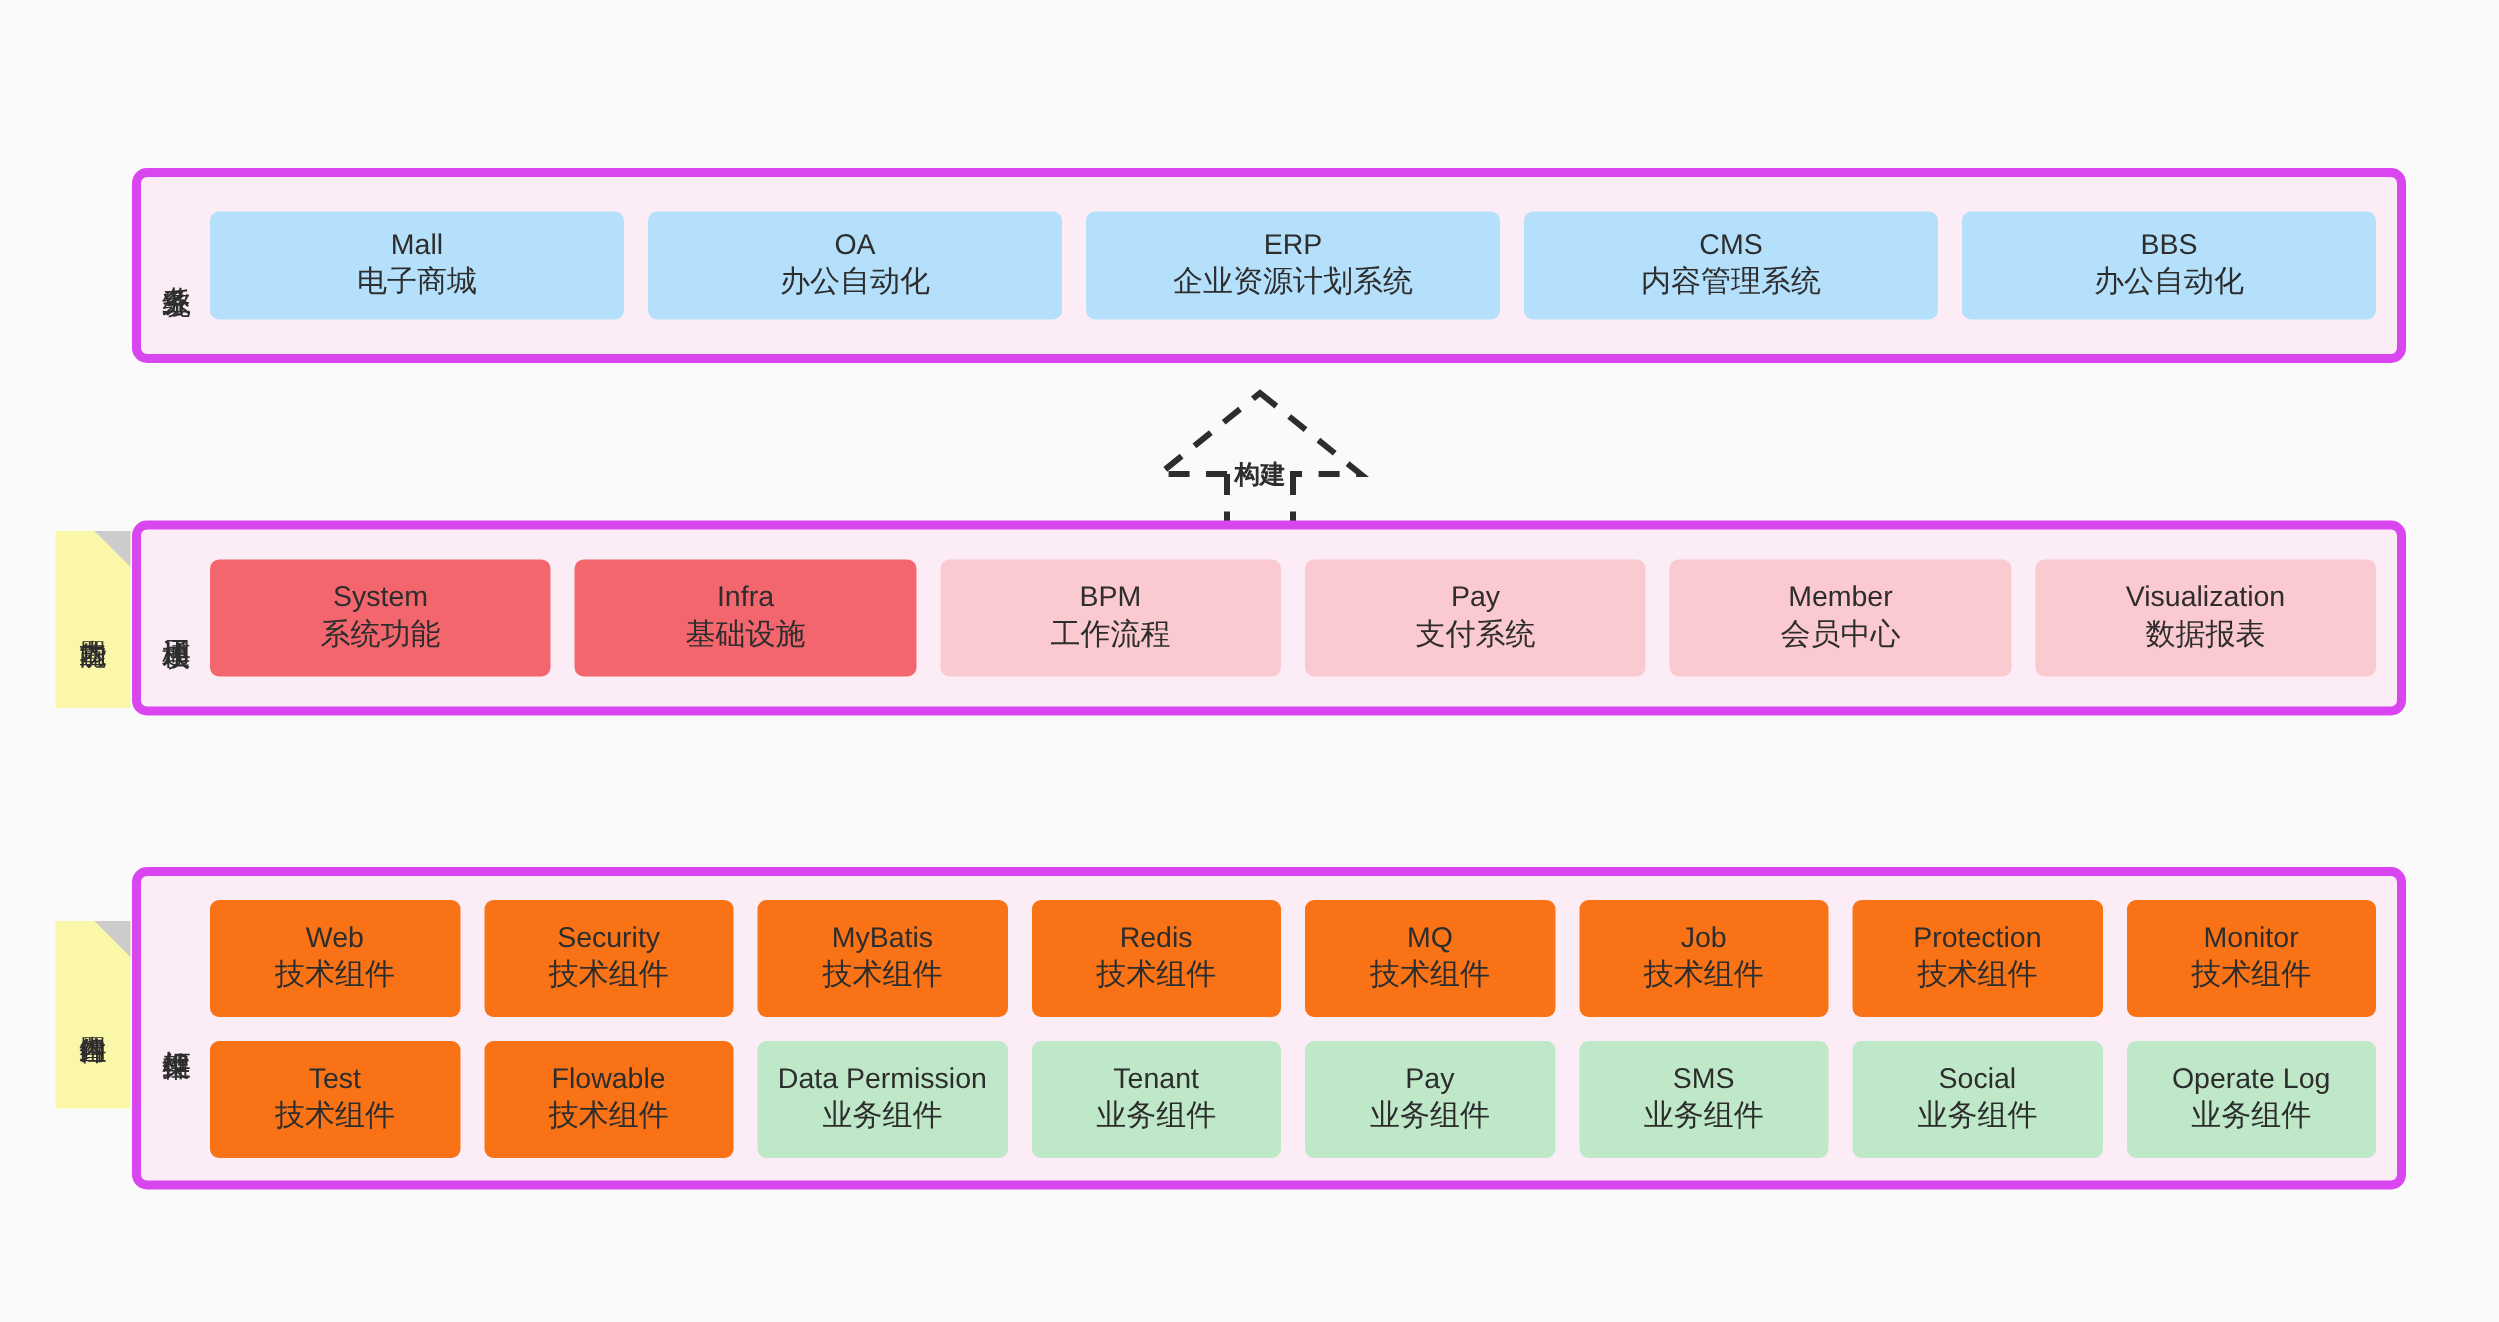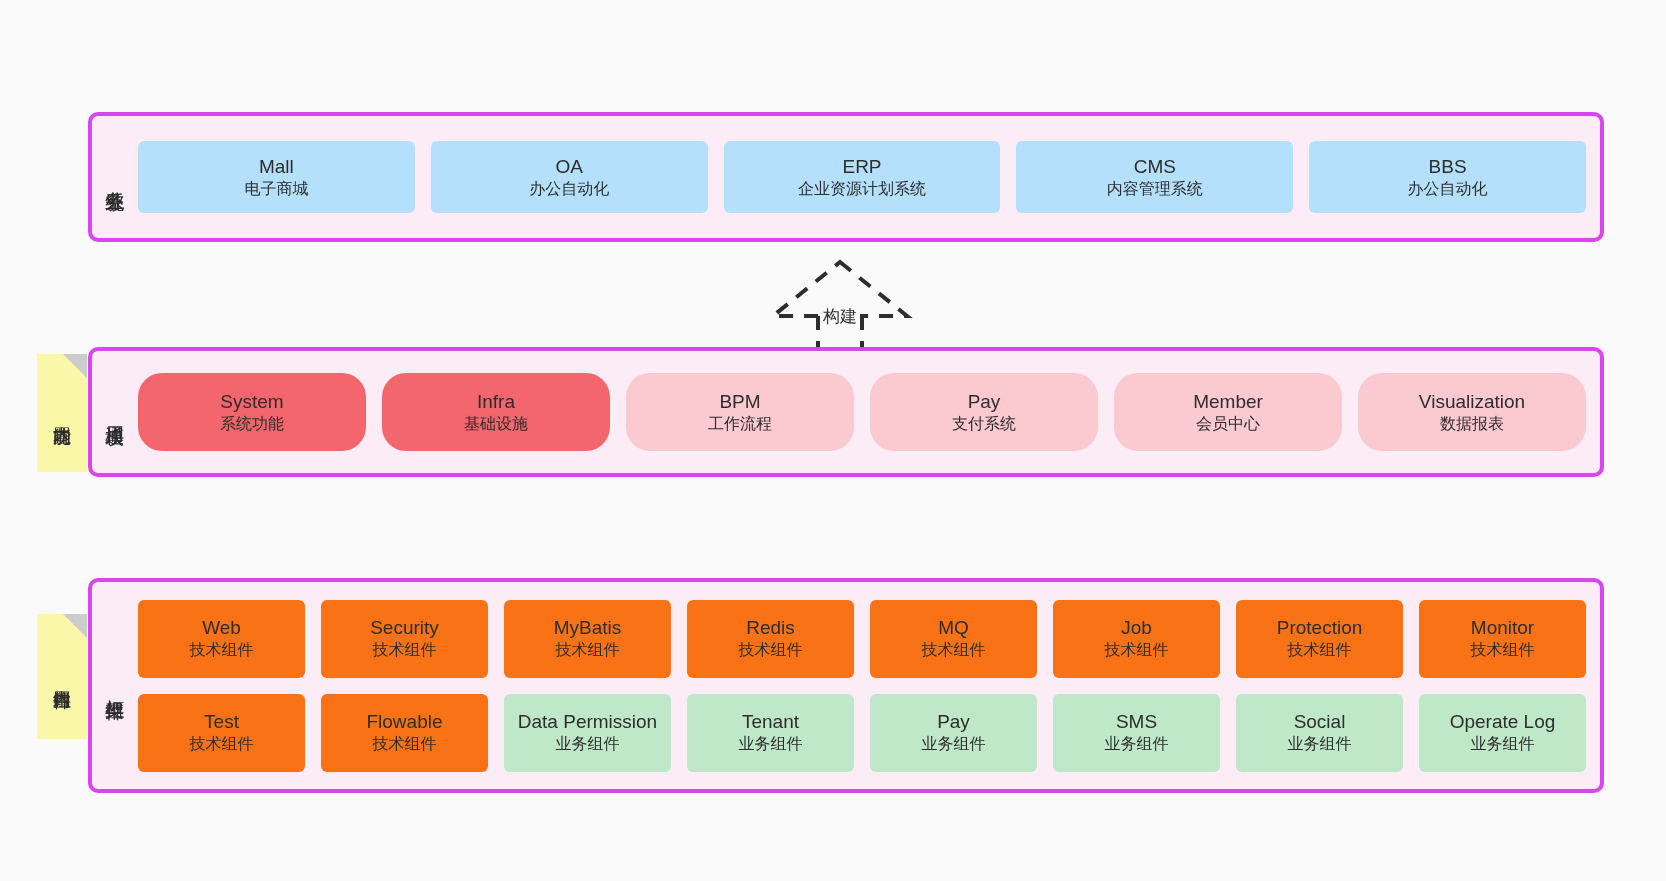--- a/index.html
+++ b/index.html
@@ -18,21 +18,21 @@
   .canvas {
     position: absolute;
     inset: 0;
   }
 
   
   .layer {
     position: absolute;
     box-sizing: border-box;
     background: #fbecf5;
-    border: 4px solid #d946ef;
+    border: 6px solid #d946ef;
     border-radius: 10px;
     display: flex;
     align-items: stretch;
   }
   .layer-title {
     flex: 0 0 auto;
     width: 46px;
     display: flex;
     align-items: center;
     justify-content: center;
@@ -62,35 +62,35 @@
     border-radius: 6px;
     display: flex;
     flex-direction: column;
     align-items: center;
     justify-content: center;
     text-align: center;
     line-height: 1.28;
     padding: 4px 6px;
   }
   .card .t-en { font-size: 19px; }
-  .card .t-cn { font-size: 16px; }
+  .card .t-cn { font-size: 20px; }
 
   
   .c-blue        { background: #b5e0fb; }
   .c-red         { background: #f4666d; }
   .c-pink        { background: #fbc9d0; }
   .c-green       { background: #f97316; }
   .c-green-light { background: #bfe8c8; }
 
   
   #layer-business  { left: 88px;  top: 112px; width: 1516px; height: 130px; }
   #layer-business .card { height: 72px; }
 
   #layer-modules   { left: 88px;  top: 347px; width: 1516px; height: 130px; }
-  #layer-modules .card { height: 78px; border-radius: 24px; }
+  #layer-modules .card { height: 78px; }
 
   #layer-framework { left: 88px;  top: 578px; width: 1516px; height: 215px; }
   #layer-framework .card { height: 78px; }
 
   
   .sticky {
     position: absolute;
     box-sizing: border-box;
     width: 50px;
     background: #fbf7a8;
@@ -128,21 +128,21 @@
     position: absolute;
     left: 50%;
     transform: translateX(-50%);
     bottom: 22px;
     background: #fafafa;
     padding: 0 3px;
     font-size: 17px;
     color: #2d2d2d;
     white-space: nowrap;
   }
-  #arrow-build   { left: 765px; top: 258px; }
+  #arrow-build   { left: 765px; top: 258px; font-weight: bold; }
   #arrow-realize { left: 780px; top: 492px; }
 </style>
 </head>
 <body>
 
 <div class="canvas">
 
   <div class="layer" id="layer-business">
     <div class="layer-title">业务系统</div>
     <div class="layer-body">

